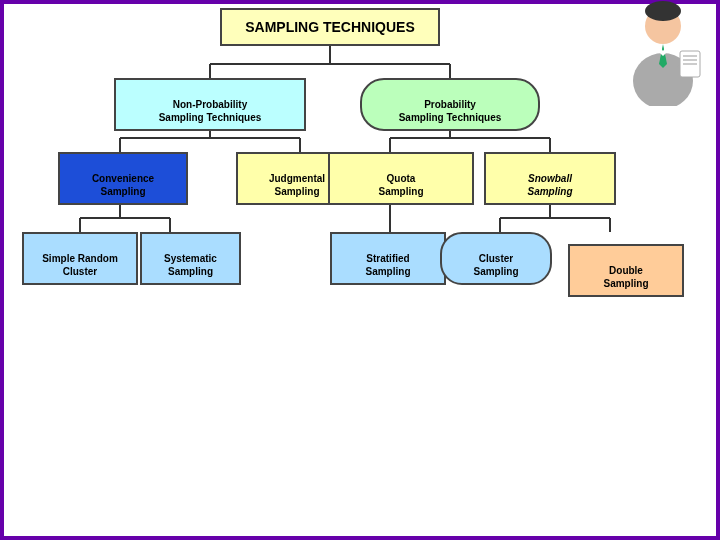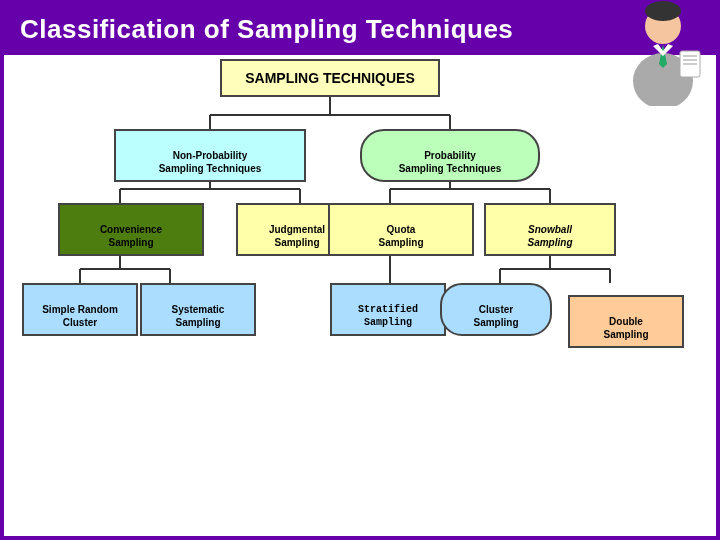--- a/index.html
+++ b/index.html
@@ -54,23 +54,20 @@
       font-size: 10px;
       padding: 5px 6px;
       line-height: 1.3;
     }
 
   </style>
 </head>
 <body>
 
 <div class="slide">
-  <div class="title-bar">
-    <span>Classification of Sampling Techniques</span>
-  </div>
 
   <div class="person">
     <svg width="90" height="110" viewBox="0 0 90 110">
 
       <ellipse cx="45" cy="85" rx="30" ry="28" fill="#aaa"></ellipse>
 
       <circle cx="45" cy="30" r="18" fill="#f5c5a0"></circle>
 
       <ellipse cx="45" cy="15" rx="18" ry="10" fill="#333"></ellipse>
 
@@ -131,21 +128,21 @@
     <div class="node" style="left:94px;top:74px;width:192px;background:#bbffff;white-space:pre-line;">
       <span style="white-space:pre-line;">Non-Probability
 Sampling Techniques</span>
     </div>
 
     <div class="node" style="left:340px;top:74px;width:180px;background:#bbffbb;white-space:pre-line;border-radius:24px;">
       <span style="white-space:pre-line;">Probability
 Sampling Techniques</span>
     </div>
 
-    <div class="node" style="left:38px;top:148px;width:146px;background:#4d7c0f;white-space:pre-line;">
+    <div class="node" style="left:38px;top:148px;width:130px;background:#1d4ed8;white-space:pre-line;">
       <span style="white-space:pre-line;">Convenience
 Sampling</span>
     </div>
 
     <div class="node" style="left:216px;top:148px;width:122px;background:#ffffaa;white-space:pre-line;">
       <span style="white-space:pre-line;">Judgmental
 Sampling</span>
     </div>
 
     <div class="node" style="left:308px;top:148px;width:146px;background:#ffffaa;white-space:pre-line;">
@@ -156,26 +153,26 @@
     <div class="node" style="left:464px;top:148px;width:132px;background:#ffffaa;white-space:pre-line;">
       <span style="white-space:pre-line;font-style:italic;">Snowball
 Sampling</span>
     </div>
 
     <div class="node" style="left:2px;top:228px;width:116px;background:#aaddff;white-space:pre-line;">
       <span style="white-space:pre-line;">Simple Random
 Cluster</span>
     </div>
 
-    <div class="node" style="left:120px;top:228px;width:116px;background:#aaddff;white-space:pre-line;">
+    <div class="node" style="left:120px;top:228px;width:101px;background:#aaddff;white-space:pre-line;">
       <span style="white-space:pre-line;">Systematic
 Sampling</span>
     </div>
 
-    <div class="node" style="left:310px;top:228px;width:116px;background:#aaddff;white-space:pre-line;font-family:Liberation Mono, monospace;">
+    <div class="node" style="left:310px;top:228px;width:116px;background:#aaddff;white-space:pre-line;">
       <span style="white-space:pre-line;">Stratified
 Sampling</span>
     </div>
 
     <div class="node" style="left:420px;top:228px;width:112px;background:#aaddff;white-space:pre-line;border-radius:22px;">
       <span style="white-space:pre-line;">Cluster
 Sampling</span>
     </div>
 
     <div class="node" style="left:548px;top:240px;width:116px;background:#ffcc99;white-space:pre-line;">

